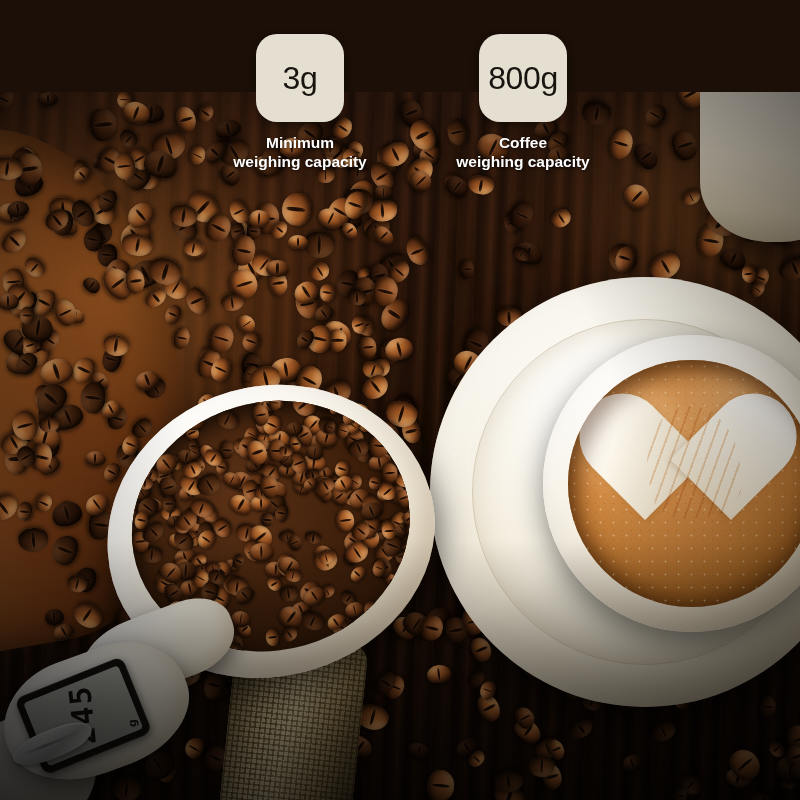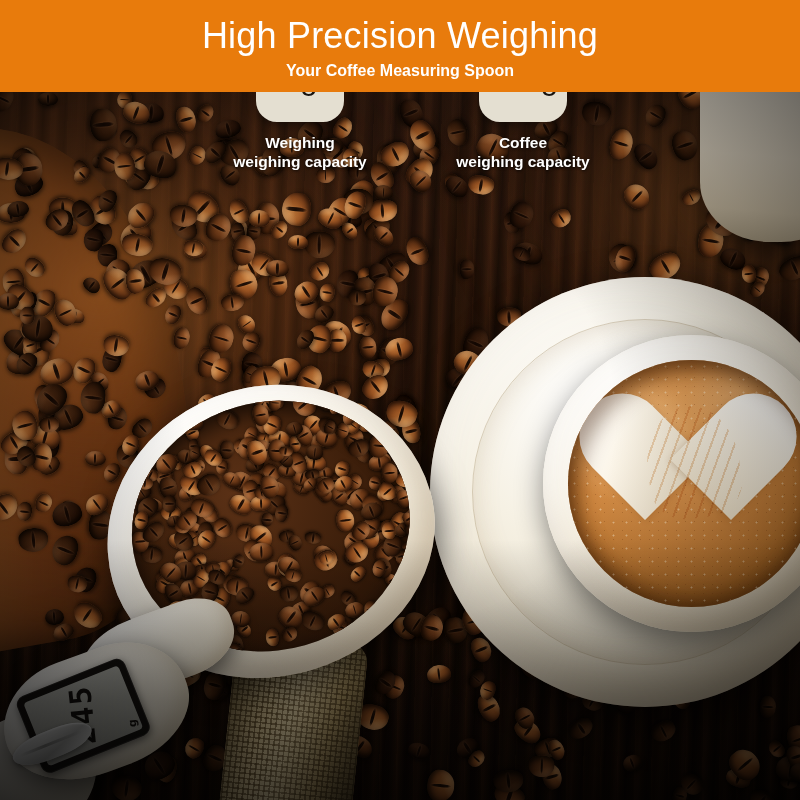--- a/index.html
+++ b/index.html
@@ -1199,35 +1199,31 @@
     <div class="vignette"></div>
   </div>
 
   <div id="badges">
 
     <div class="badge-group min">
       <div class="badge-chip">
         <span class="badge-value">3g</span>
       </div>
       <div class="badge-caption">
-        <div>Weighing</div>
+        <div>Minimum</div>
         <div>weighing capacity</div>
       </div>
     </div>
 
     <div class="badge-group max">
       <div class="badge-chip">
         <span class="badge-value">800g</span>
       </div>
       <div class="badge-caption">
         <div>Coffee</div>
         <div>weighing capacity</div>
       </div>
     </div>
 
   </div>
 
-  <div id="header">
-    <div id="header-title">High Precision Weighing</div>
-    <div id="header-subtitle">Your Coffee Measuring Spoon</div>
-  </div>
 
 </div>
 
 </body></html>

